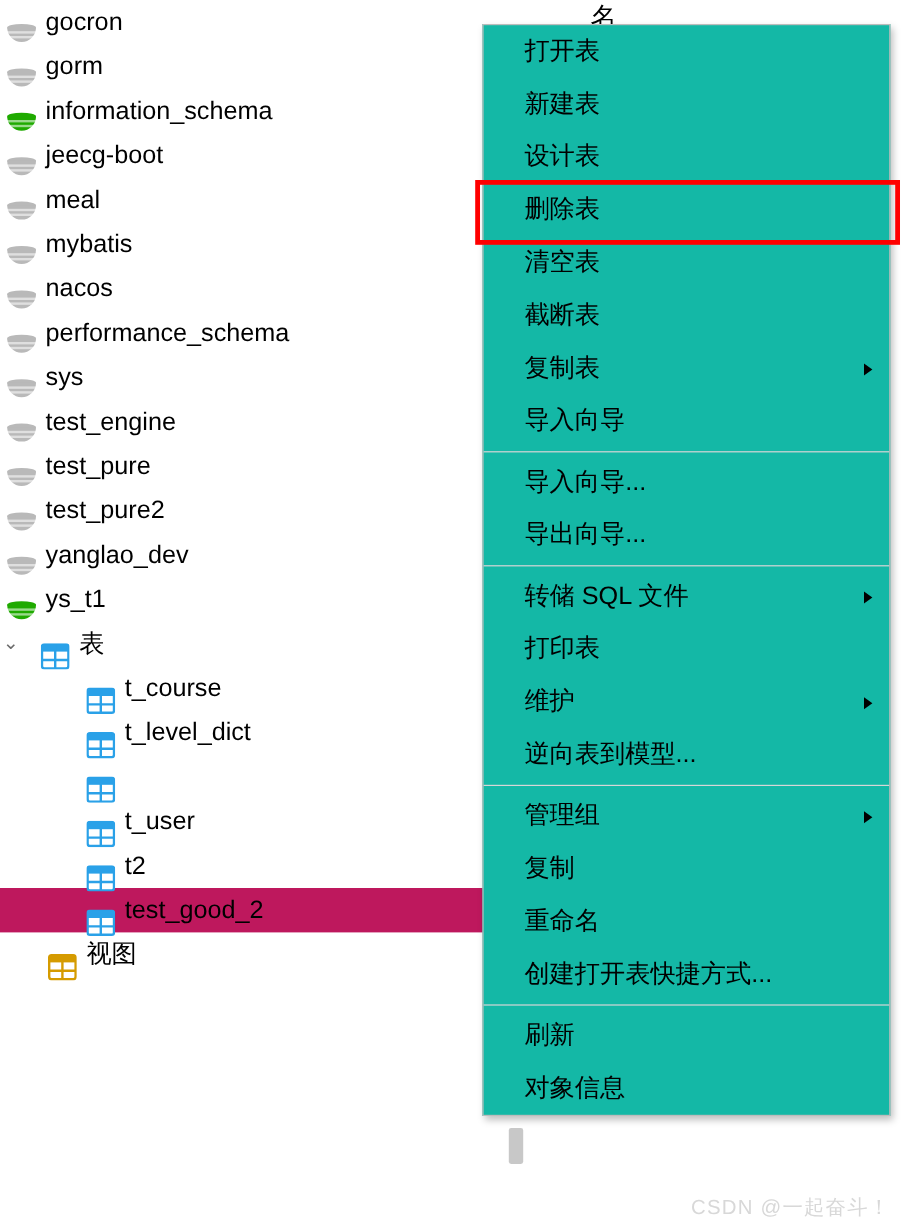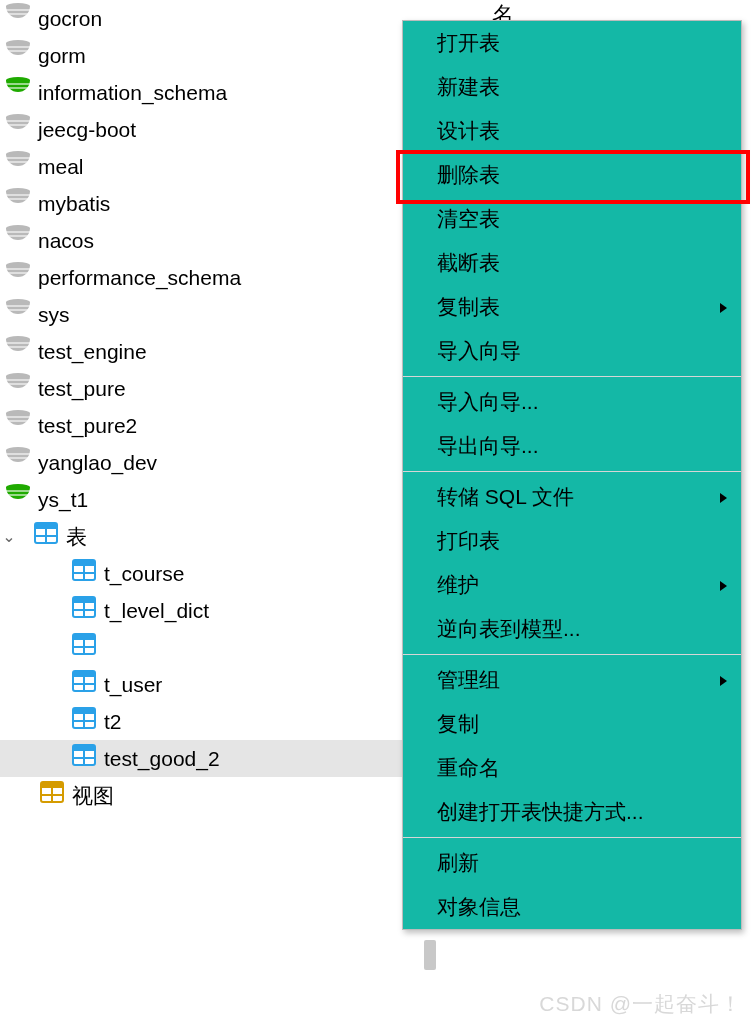--- a/index.html
+++ b/index.html
@@ -1,40 +1,40 @@
 <!DOCTYPE html>
 <html><head>
 <meta charset="utf-8">
 <style>
   html,body{margin:0;padding:0;font-family:"Microsoft YaHei","Segoe UI",Arial,sans-serif;font-size:21px;color:#000;background:#fff;width:756px;height:1026px;overflow:hidden;position:relative}
   .tree{position:absolute;left:0;top:0;width:420px}
-  .row{display:flex;align-items:flex-start;height:37px;line-height:37px;white-space:nowrap}
+  .row{display:flex;align-items:flex-end;height:37px;line-height:37px;white-space:nowrap}
   .db-icon{width:24px;height:20px;margin-left:6px;margin-right:8px;flex:0 0 auto;display:inline-block;position:relative}
   .db-icon::before{content:"";position:absolute;left:0;top:3px;width:24px;height:6px;border-radius:50%;background:#B9B9B9}
   .db-icon::after{content:"";position:absolute;left:0;top:6px;width:24px;height:12px;background:#B9B9B9;border-radius:0 0 12px 12px}
   .db-icon .stripe{position:absolute;left:0;top:9px;width:24px;height:2px;background:rgba(255,255,255,.55);z-index:1}
   .db-icon .stripe2{top:13px}
   .db-green::before{background:#1faa00}
   .db-green::after{background:#1faa00}
   .expander{width:18px;text-align:center;color:#6b6b6b;font-size:16px;display:inline-block}
   .tbl-group-icon{width:24px;height:22px;margin-left:40px;margin-right:8px;position:relative;flex:0 0 auto}
   .tbl-group-icon svg{width:24px;height:22px}
   .tbl-icon{width:24px;height:22px;margin-left:72px;margin-right:8px;position:relative;flex:0 0 auto}
   .tbl-icon svg{width:24px;height:22px}
   .view-icon{width:24px;height:22px;margin-left:40px;margin-right:8px;flex:0 0 auto}
   .view-icon svg{width:24px;height:22px}
-  .sel{background:#e5e5e5}
+  .sel{background:#be185d}
   .label{flex:1 0 auto}
   .ctx{position:absolute;left:402px;top:20px;width:338px;background:#14b8a6;border:1px solid #bcbcbc;box-shadow:2px 3px 6px rgba(0,0,0,.25)}
   .mi{height:44px;line-height:44px;padding-left:34px;position:relative;font-size:21px}
   .mi.has-sub::after{content:"";position:absolute;right:14px;top:18px;border-left:7px solid #000;border-top:5px solid transparent;border-bottom:5px solid transparent}
   .sep{height:1px;background:#d6d6d6;margin:3px 0}
   .highlight-box{position:absolute;border:4px solid #ff0000;pointer-events:none}
   .header-name{position:absolute;left:492px;top:0;font-size:22px}
-  .watermark{position:absolute;right:14px;bottom:8px;color:#d8d8d8;font-size:21px;letter-spacing:1px}
+  .watermark{position:absolute;right:14px;bottom:8px;color:#d8d8d8;font-size:17px;letter-spacing:1px}
   .scrollhint{position:absolute;left:424px;top:940px;width:12px;height:30px;background:#c8c8c8;border-radius:2px}
 </style>
 </head>
 <body>
 
 <div class="header-name">名</div>
 
 <div class="tree" id="tree">
     <div class="row">
       <span class="db-icon ">

